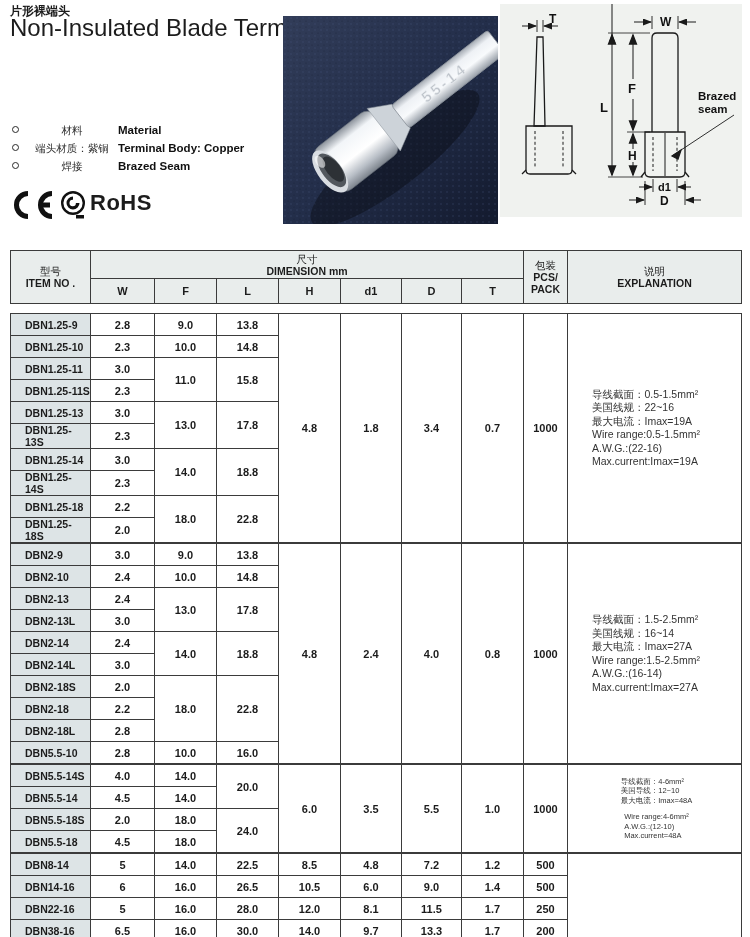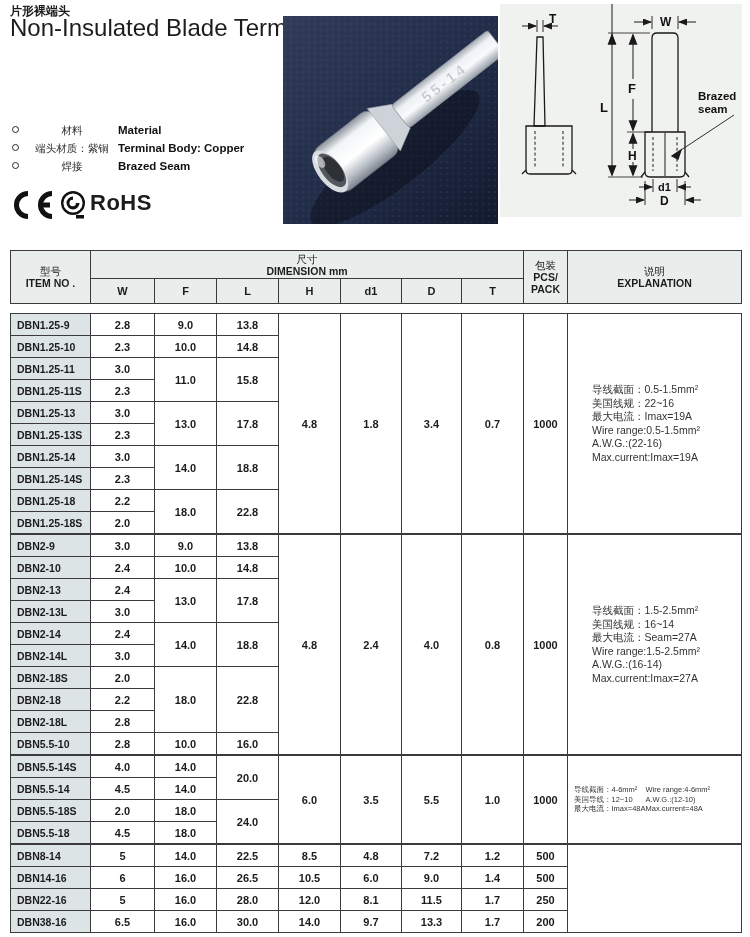--- a/index.html
+++ b/index.html
@@ -24,26 +24,26 @@
 
   
   .dtable{border-collapse:collapse;table-layout:fixed;width:731px;font-family:"Liberation Sans","DejaVu Sans",sans-serif;}
   .dtable td{border:1.4px solid #3b3b3b;text-align:center;padding:0;font-size:11px;font-weight:bold;color:#1c1c1c;overflow:hidden;}
   .htable td{background:#e9edec;vertical-align:middle;}
   .h-zh{font-size:10.5px;font-weight:normal;line-height:12px;}
   .h-en{font-size:10.5px;font-weight:bold;line-height:12px;}
   .htable .r1 td{height:27px;}
   .htable .r2 td{height:24px;}
   .btable td{height:21px;background:#fff;}
-  .btable .it{background:#dde4e6;text-align:left;padding-left:6px;font-size:10.5px;}
+  .btable .it{background:#dde4e6;text-align:left;padding-left:14px;font-size:10.5px;}
   .btable tr.sec td{border-top:2.4px solid #3b3b3b;}
   td.expl{text-align:left;padding-left:24px;font-weight:normal;color:#333;vertical-align:middle;}
   td.expl .xline{font-size:10.5px;line-height:13.5px;white-space:nowrap;}
   td.expl3{text-align:left;padding:0 2px 0 6px;font-weight:normal;color:#333;vertical-align:middle;}
-  .expl3-wrap{display:flex;align-items:center;}
+  .expl3-wrap{display:flex;gap:7px;align-items:center;flex-direction:column;}
   .expl3-wrap div div{font-size:7.5px;line-height:9.5px;white-space:nowrap;}
   .table-wrap{left:10px;top:250px;}
   .hgap{height:9px;}
 </style>
 </head>
 <body>
 
 <div class="abs title-zh">片形裸端头</div>
 <div class="abs title-en">Non-Insulated Blade Terminals</div>
 
@@ -338,21 +338,21 @@
       <td>9.0</td>
       <td>13.8</td>
       <td rowspan="10">4.8</td>
       <td rowspan="10">2.4</td>
       <td rowspan="10">4.0</td>
       <td rowspan="10">0.8</td>
       <td rowspan="10">1000</td>
       <td rowspan="10" class="expl">
         <div class="xline">导线截面：1.5-2.5mm²</div>
         <div class="xline">美国线规：16~14</div>
-        <div class="xline">最大电流：Seam=27A</div>
+        <div class="xline">最大电流：Imax=27A</div>
         <div class="xline">Wire range:1.5-2.5mm²</div>
         <div class="xline">A.W.G.:(16-14)</div>
         <div class="xline">Max.current:Imax=27A</div>
       </td>
     </tr>
     <tr>
           <td class="it">DBN2-10</td>
           <td>2.4</td>
           <td>10.0</td>
           <td>14.8</td>

